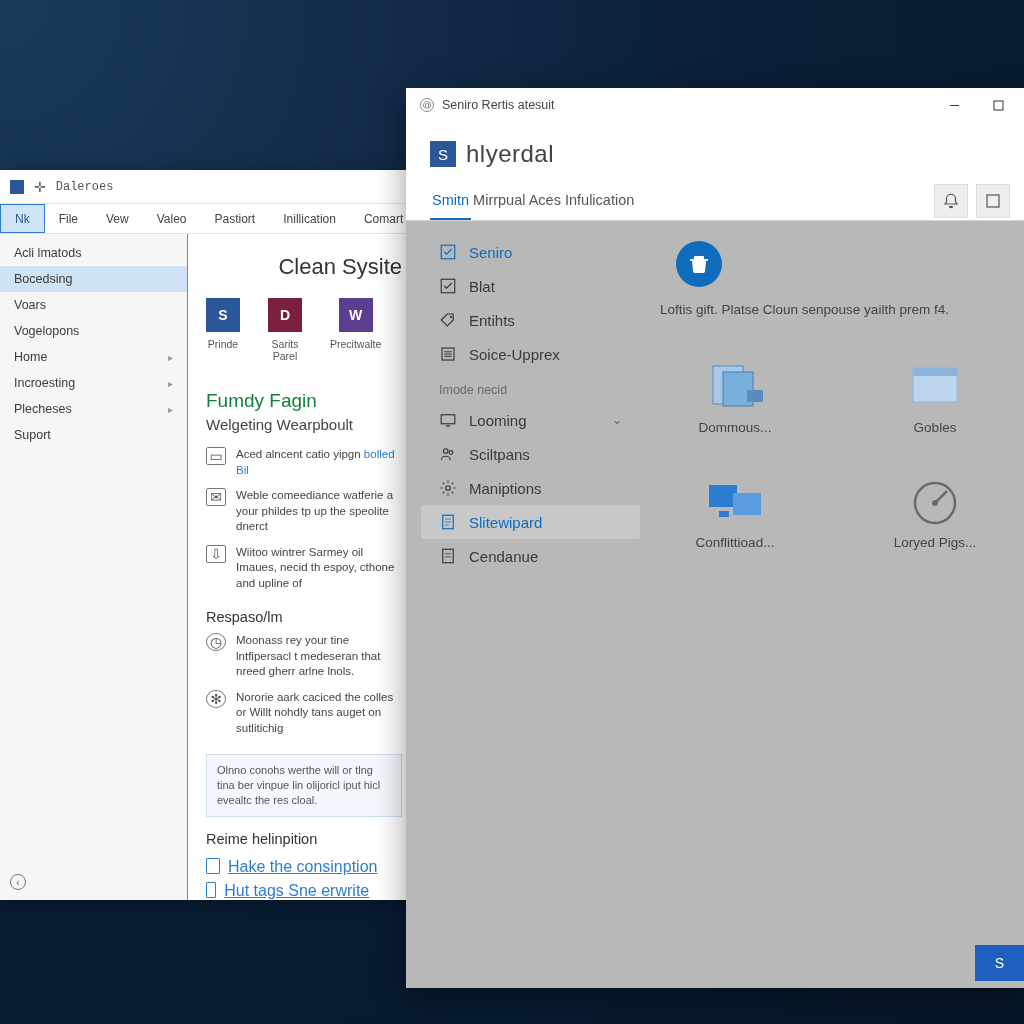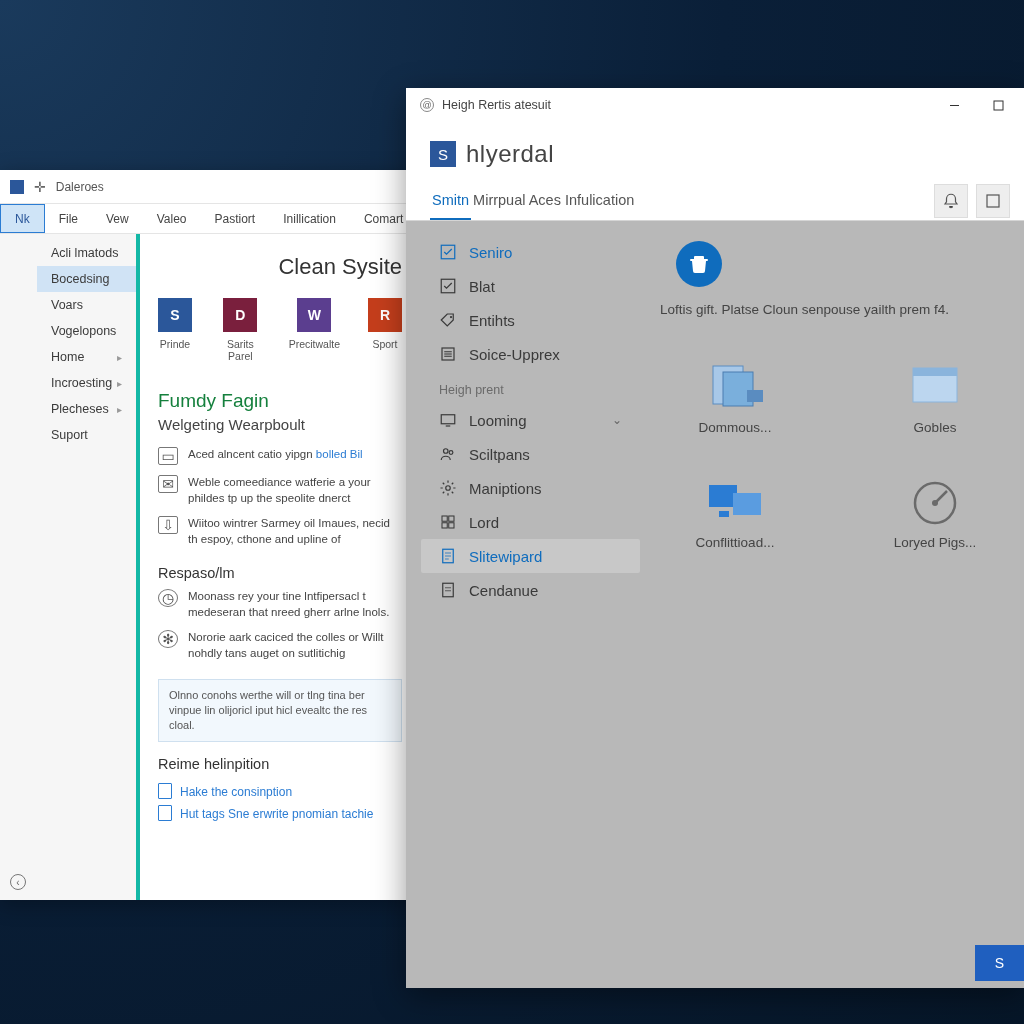--- a/index.html
+++ b/index.html
@@ -3,26 +3,26 @@
 <meta charset="utf-8">
 <style>
 * { margin: 0; padding: 0; box-sizing: border-box; font-family: 'Segoe UI', Tahoma, sans-serif; }
 body { width: 1024px; height: 1024px; background: radial-gradient(ellipse at top left, #1a3a5c 0%, #0a1f38 50%, #061628 100%); overflow: hidden; position: relative; }
 
 
 .back-window { position: absolute; left: 0; top: 170px; width: 420px; height: 730px; background: #fff; box-shadow: 0 4px 20px rgba(0,0,0,0.3); }
 .back-titlebar { height: 34px; display: flex; align-items: center; padding: 0 10px; gap: 10px; border-bottom: 1px solid #e5e5e5; }
 .back-titlebar .bt-icon { width: 14px; height: 14px; background: #2b579a; }
 .back-titlebar .bt-plus { font-size: 14px; color: #666; }
-.back-titlebar .bt-title { font-size: 12px; color: #555; }
+.back-titlebar .bt-title { font-size: 12px; color: #555; font-family: Liberation Mono, monospace; }
 .back-menubar { height: 30px; display: flex; align-items: flex-start; border-bottom: 1px solid #e5e5e5; }
 .back-menubar .menu-item { font-size: 12px; color: #444; padding: 0 14px; height: 100%; display: flex; align-items: center; cursor: pointer; }
 .back-menubar .menu-item.active { background: #cfe4f7; border: 1px solid #2b7cd3; color: #2b579a; }
 .back-body { display: flex; height: calc(100% - 64px); }
-.back-sidebar { width: 140px; background: #f6f6f6; border-right: 4px solid #14b8a6; padding-top: 6px; padding-left: 37px; }
+.back-sidebar { width: 188px; background: #f6f6f6; border-right: 1px solid #14b8a6; padding-top: 6px; }
 .back-sidebar .sb-item { font-size: 12.5px; color: #3b3b3b; padding: 6px 14px; cursor: pointer; display: flex; justify-content: space-between; align-items: center; }
 .back-sidebar .sb-item.selected { background: #d0e3f5; }
 .back-sidebar .sb-item .chev { color: #999; font-size: 10px; }
 .back-sidebar .sb-footer { position: absolute; bottom: 10px; left: 10px; display: flex; align-items: center; gap: 6px; color: #666; font-size: 12px; }
 .back-sidebar .sb-footer .circ { width: 16px; height: 16px; border: 1.5px solid #777; border-radius: 50%; display:flex;align-items:center;justify-content:center;font-size:10px; }
 
 .back-content { flex: 1; padding: 20px 18px; overflow: hidden; }
 .back-content h1 { font-size: 22px; font-weight: 400; color: #333; margin-bottom: 18px; text-align: right; }
 .app-row { display: flex; gap: 28px; margin-bottom: 28px; }
 .app-tile { display: flex; flex-direction: column; align-items: center; gap: 6px; cursor: pointer; }
@@ -32,21 +32,21 @@
 .back-content h2 { font-size: 19px; font-weight: 400; color: #15803d; margin-bottom: 4px; }
 .back-content h3 { font-size: 15px; font-weight: 400; color: #444; margin-bottom: 14px; }
 .info-list { display: flex; flex-direction: column; gap: 10px; margin-bottom: 18px; }
 .info-item { display: flex; gap: 10px; align-items: flex-start; }
 .info-item .ii-icon { width: 20px; height: 18px; flex-shrink:0; display:flex; align-items:center; justify-content:center; color:#555; font-size:14px; border:1.2px solid #777; border-radius:2px; }
 .info-item .ii-text { font-size: 11.5px; color: #444; line-height: 1.35; }
 .info-item .ii-text .link { color: #2b7cd3; }
 
 .section-title { font-size: 14.5px; color: #333; margin: 10px 0 8px; }
 .callout { border: 1px solid #cfe0ef; background: #f2f8fd; padding: 8px 10px; font-size: 11px; color: #555; line-height:1.35; margin-bottom:14px; }
-.link-list .link-item { display:flex; align-items:flex-end; gap:8px; font-size:12px; color:#2b7cd3; padding:3px 0; cursor:pointer; }
+.link-list .link-item { display:flex; align-items:flex-start; gap:8px; font-size:16px; color:#2b7cd3; padding:3px 0; cursor:pointer;text-decoration:underline; }
 .link-list .link-item .li-icon { width:14px; height:16px; border:1.3px solid #2b7cd3; border-radius:1px; position:relative; }
 
 
 .front-window { position: absolute; left: 406px; top: 88px; width: 618px; height: 900px; background: #b8b8b8; box-shadow: 0 8px 30px rgba(0,0,0,0.4); }
 .front-titlebar { height: 34px; background: #fff; display:flex; align-items:center; justify-content:space-between; padding: 0 4px 0 14px; }
 .front-titlebar .ft-left { display:flex; align-items:center; gap:8px; }
 .front-titlebar .ft-left .ft-icon { width:14px;height:14px;border:1.3px solid #888; border-radius:50%; display:flex;align-items:center;justify-content:center;font-size:9px;color:#666; }
 .front-titlebar .ft-left .ft-title { font-size:12.5px; color:#444; }
 .front-titlebar .win-controls { display:flex; }
 .front-titlebar .win-controls .wc { width:44px; height:34px; display:flex; align-items:center; justify-content:center; cursor:pointer; color:#444; }
@@ -198,21 +198,21 @@
           </div>
         </div>
     </div>
   </div>
 </div>
 
 <div class="front-window">
   <div class="front-titlebar">
     <div class="ft-left">
       <span class="ft-icon">@</span>
-      <span class="ft-title">Heigh Rertis atesuit</span>
+      <span class="ft-title">Seniro Rertis atesuit</span>
     </div>
     <div class="win-controls">
       <div class="wc">
           <svg width="11" height="11">
             <line x1="1" y1="5.5" x2="10" y2="5.5" stroke="#333" stroke-width="1"></line>
           </svg>
         </div>
       <div class="wc">
           <svg width="11" height="11">
             <rect x="1" y="1" width="9" height="9" fill="none" stroke="#333" stroke-width="1"></rect>
@@ -282,21 +282,21 @@
           <span class="nv-icon">
             <svg class="svg-ico" viewBox="0 0 24 24">
               <rect x="4" y="4" width="16" height="16" fill="none" stroke="currentColor" stroke-width="1.6"></rect>
               <line x1="7" y1="9" x2="17" y2="9" stroke="currentColor" stroke-width="1.4"></line>
               <line x1="7" y1="12" x2="17" y2="12" stroke="currentColor" stroke-width="1.4"></line>
               <line x1="7" y1="15" x2="17" y2="15" stroke="currentColor" stroke-width="1.4"></line>
             </svg>
           </span>
           <span>Soice-Upprex</span>
         </div>
-        <div class="nav-group-label">Heigh prent</div>
+        <div class="nav-group-label">Imode necid</div>
         <div class="nav-item">
           <span class="nv-icon">
             <svg class="svg-ico" viewBox="0 0 24 24">
               <rect x="3" y="5" width="18" height="12" fill="none" stroke="currentColor" stroke-width="1.6"></rect>
               <line x1="9" y1="20" x2="15" y2="20" stroke="currentColor" stroke-width="1.6"></line>
             </svg>
           </span>
           <span>Looming</span>
           <span class="chev">⌄</span>
         </div>
@@ -311,31 +311,20 @@
           <span>Sciltpans</span>
         </div>
         <div class="nav-item">
           <span class="nv-icon">
             <svg class="svg-ico" viewBox="0 0 24 24">
               <circle cx="12" cy="12" r="3" fill="none" stroke="currentColor" stroke-width="1.6"></circle>
               <path d="M12 2v3M12 19v3M2 12h3M19 12h3M5 5l2 2M17 17l2 2M19 5l-2 2M5 19l2-2" stroke="currentColor" stroke-width="1.6"></path>
             </svg>
           </span>
           <span>Maniptions</span>
-        </div>
-        <div class="nav-item">
-          <span class="nv-icon">
-            <svg class="svg-ico" viewBox="0 0 24 24">
-              <rect x="4" y="4" width="7" height="7" fill="none" stroke="currentColor" stroke-width="1.4"></rect>
-              <rect x="13" y="4" width="7" height="7" fill="none" stroke="currentColor" stroke-width="1.4"></rect>
-              <rect x="4" y="13" width="7" height="7" fill="none" stroke="currentColor" stroke-width="1.4"></rect>
-              <rect x="13" y="13" width="7" height="7" fill="none" stroke="currentColor" stroke-width="1.4"></rect>
-            </svg>
-          </span>
-          <span>Lord</span>
         </div>
         <div class="nav-item selected">
           <span class="nv-icon">
             <svg class="svg-ico" viewBox="0 0 24 24">
               <rect x="5" y="3" width="14" height="18" fill="none" stroke="currentColor" stroke-width="1.6"></rect>
               <line x1="8" y1="8" x2="16" y2="8" stroke="currentColor"></line>
               <line x1="8" y1="12" x2="16" y2="12" stroke="currentColor"></line>
               <line x1="8" y1="16" x2="13" y2="16" stroke="currentColor"></line>
             </svg>
           </span>

